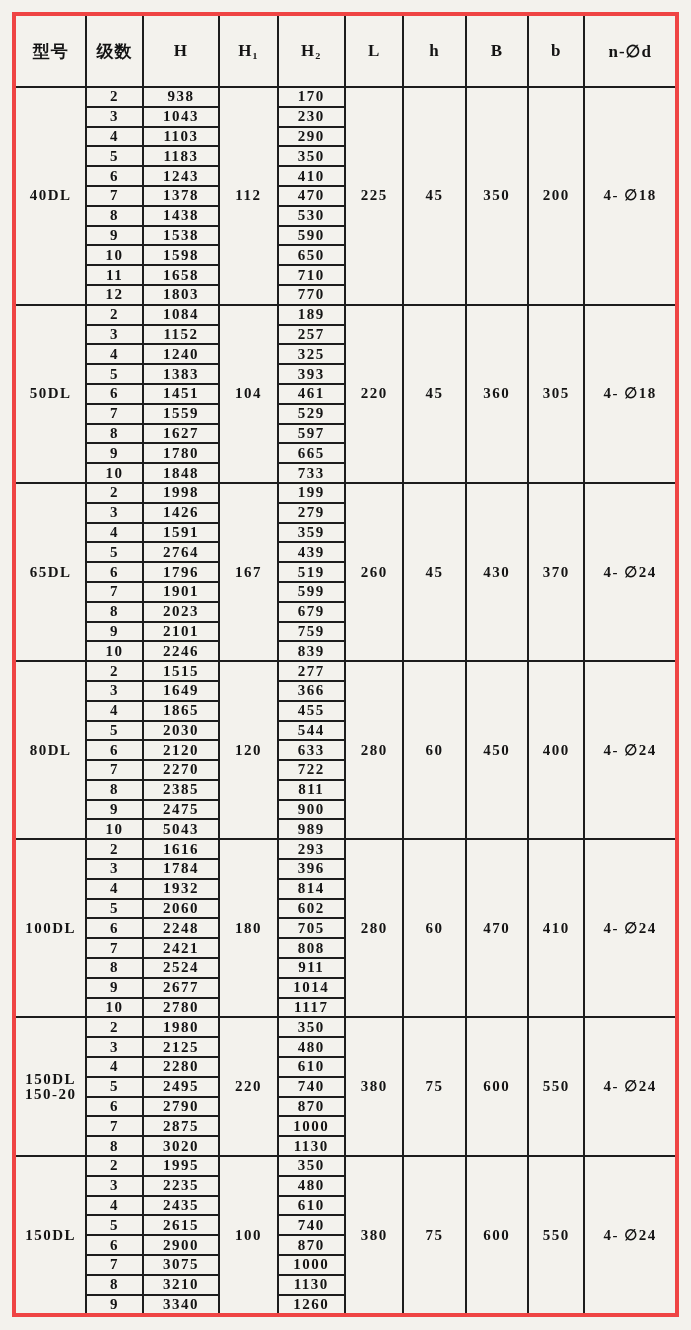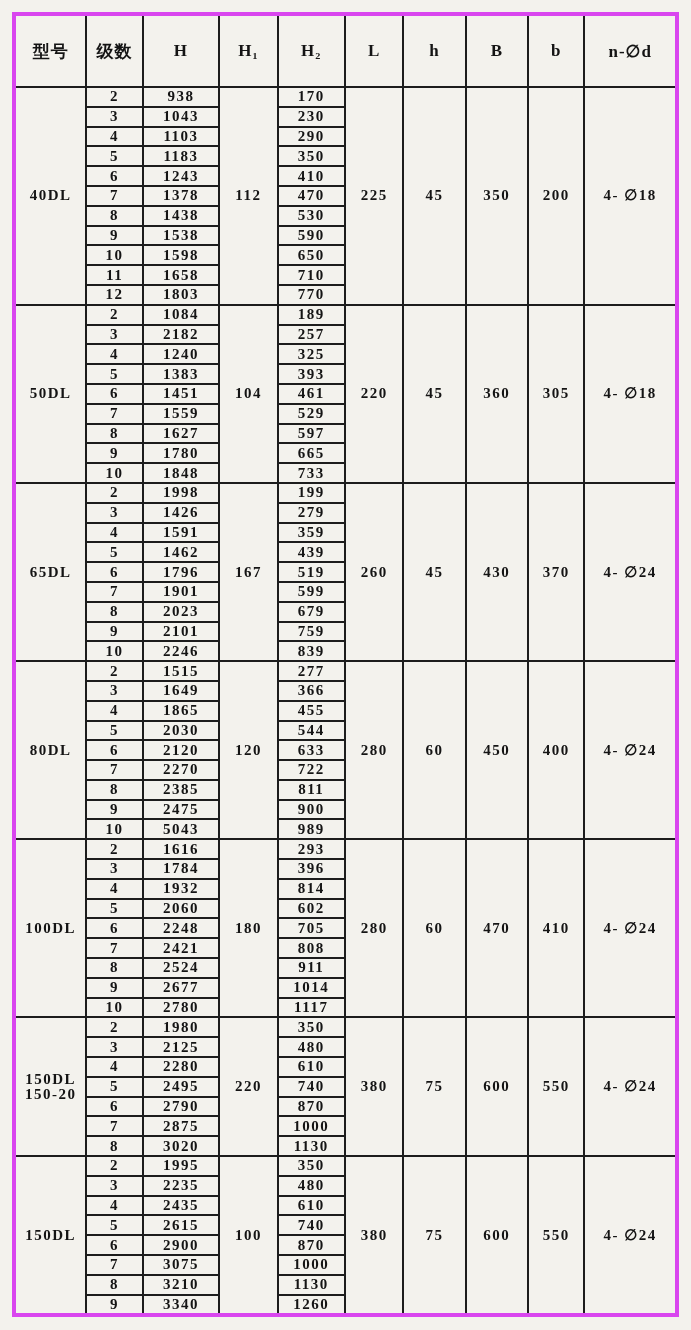--- a/index.html
+++ b/index.html
@@ -8,21 +8,21 @@
     background:#f3f2ed;
     font-family:"Liberation Serif","DejaVu Serif",serif;
     color:#141414;
   }
   .page{position:relative;width:691px;height:1330px;overflow:hidden;}
   table.spec{
     position:absolute;left:12px;top:12px;
     width:667px;
     border-collapse:collapse;
     table-layout:fixed;
-    border:4px solid #d946ef;
+    border:4px solid #ef4444;
     background:transparent;
   }
   table.spec th, table.spec td{
     border:2px solid #1d1d1d;
     padding:0;
     text-align:center;
     vertical-align:middle;
     color:#141414;
   }
   table.spec th{
@@ -147,21 +147,21 @@
           <td rowspan="9">104</td>
           <td>189</td>
           <td rowspan="9">220</td>
           <td rowspan="9">45</td>
           <td rowspan="9">360</td>
           <td rowspan="9">305</td>
           <td class="nd" rowspan="9">4- ∅18</td>
         </tr>
         <tr>
           <td>3</td>
-          <td>2182</td>
+          <td>1152</td>
           <td>257</td>
         </tr>
         <tr>
           <td>4</td>
           <td>1240</td>
           <td>325</td>
         </tr>
         <tr>
           <td>5</td>
           <td>1383</td>
@@ -209,21 +209,21 @@
           <td>1426</td>
           <td>279</td>
         </tr>
         <tr>
           <td>4</td>
           <td>1591</td>
           <td>359</td>
         </tr>
         <tr>
           <td>5</td>
-          <td>1462</td>
+          <td>2764</td>
           <td>439</td>
         </tr>
         <tr>
           <td>6</td>
           <td>1796</td>
           <td>519</td>
         </tr>
         <tr>
           <td>7</td>
           <td>1901</td>

